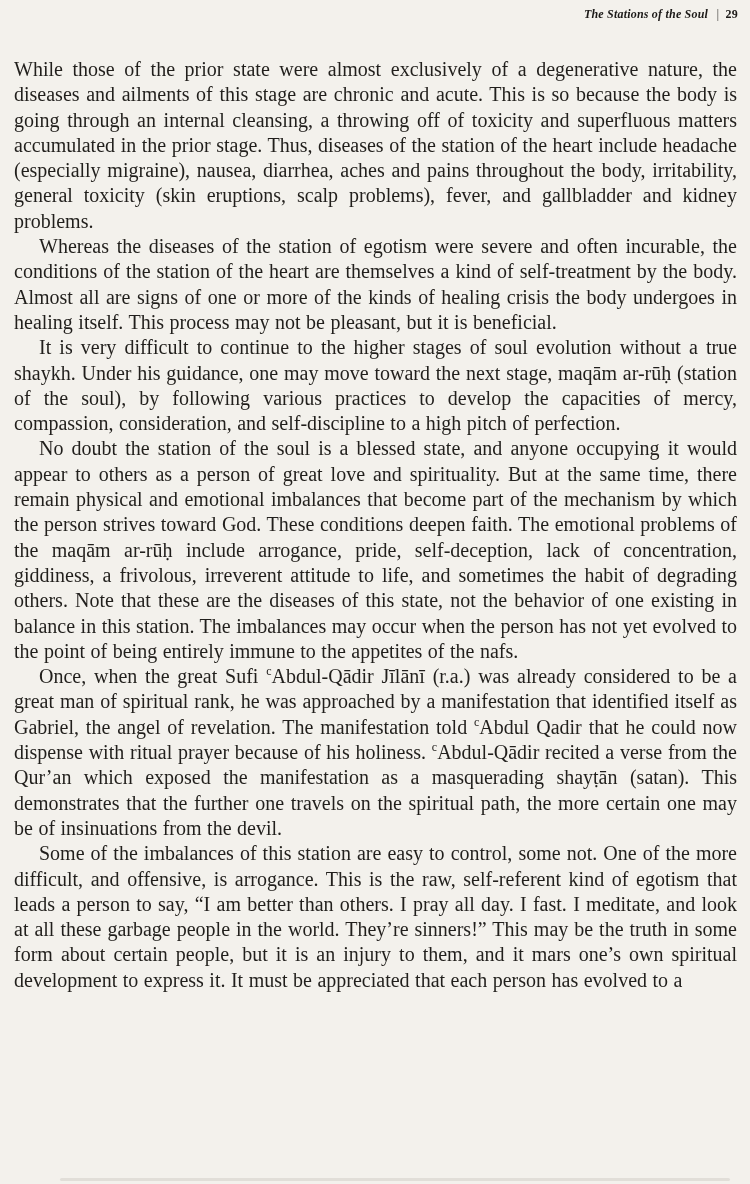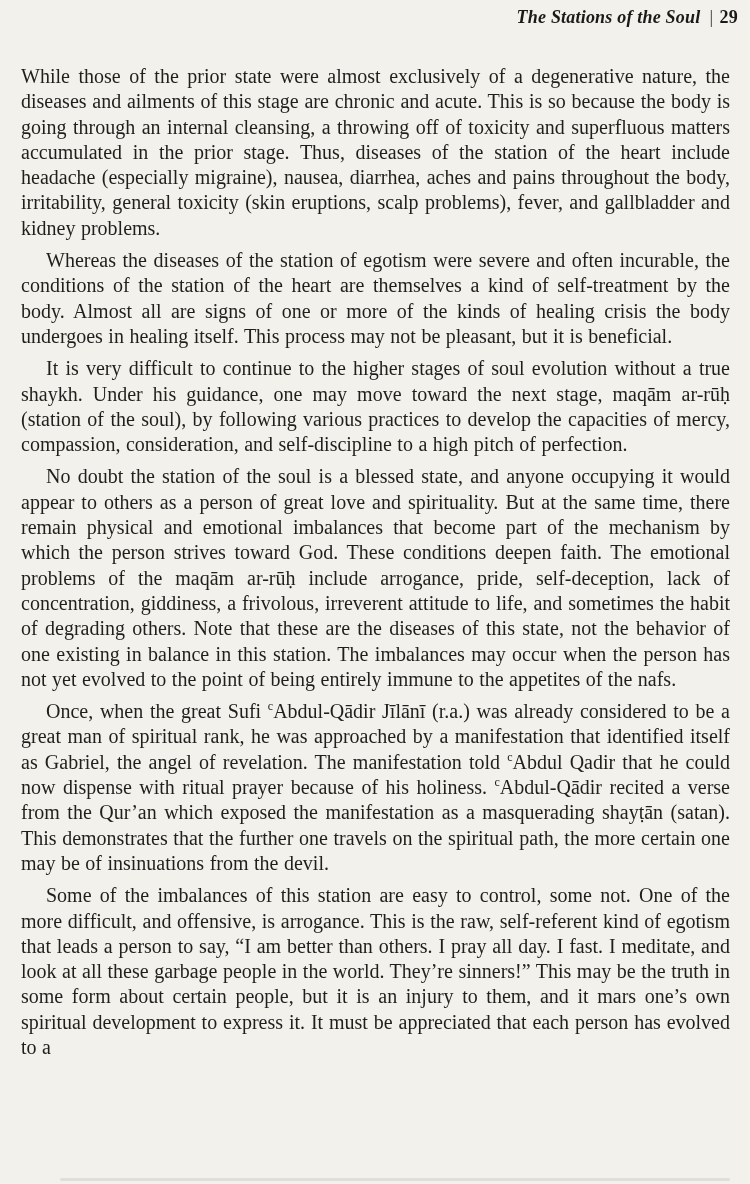--- a/index.html
+++ b/index.html
@@ -13,21 +13,21 @@
     height: 1184px;
     background: #f3f1ec;
     overflow: hidden;
     font-family: "Liberation Serif", "DejaVu Serif", serif;
     color: #211f1c;
   }
   .page-header {
     position: absolute;
     top: 7px;
     right: 12px;
-    font-size: 18px;
+    font-size: 12px;
     letter-spacing: 0.2px;
     white-space: nowrap;
     color: #1c1a18;
   }
   .running-title {
     font-style: italic;
     font-weight: bold;
   }
   .header-separator {
     font-weight: normal;
@@ -38,21 +38,21 @@
   .page-number {
     font-weight: bold;
   }
   .text-block {
     position: absolute;
     top: 57px;
     left: 14px;
     width: 723px;
   }
   .text-block p {
-    margin: 7px;
+    margin: 0;
     text-align: justify;
     font-size: 20px;
     line-height: 25.3px;
     word-spacing: 0.5px;
   }
   .text-block p.indent {
     text-indent: 25px;
   }
   .it {
   }

